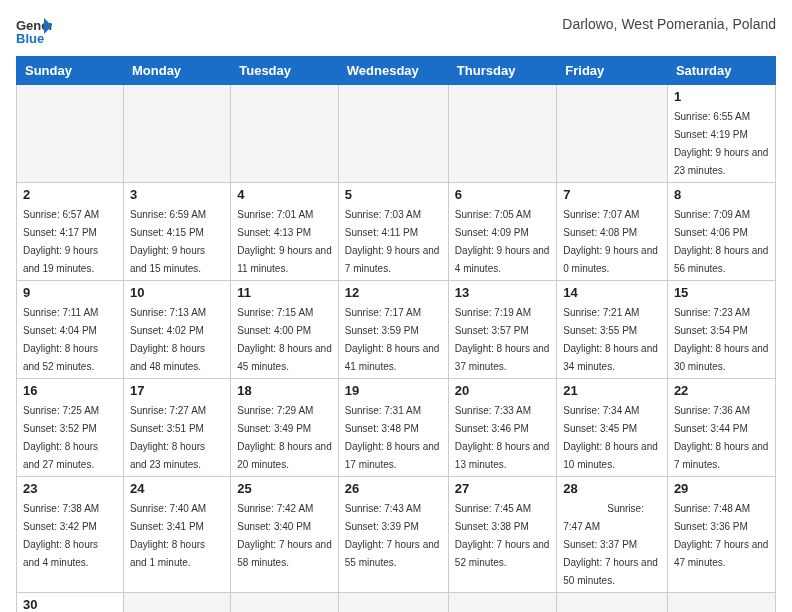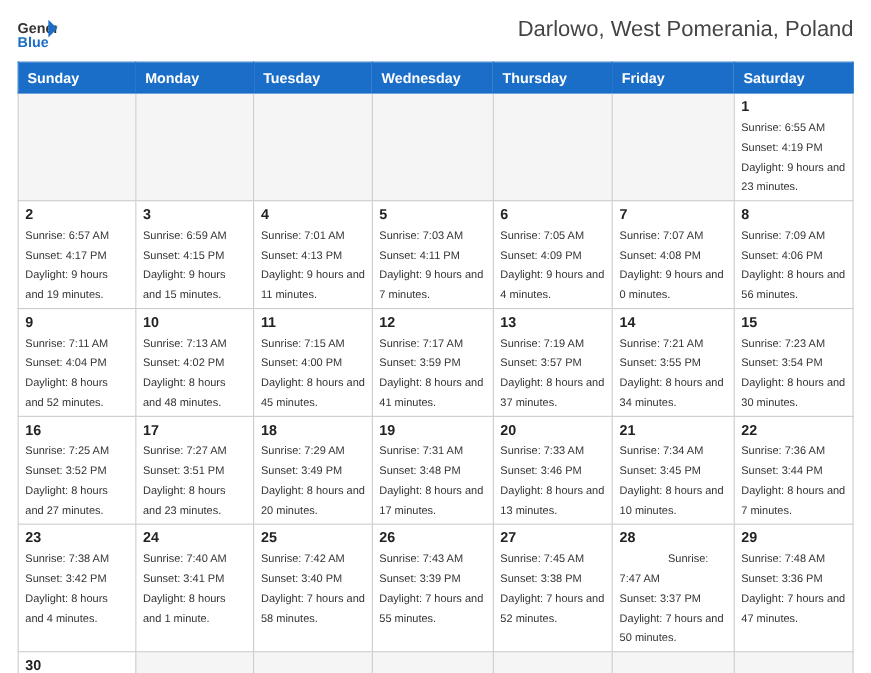--- a/index.html
+++ b/index.html
@@ -27,21 +27,21 @@
     }
     .title-area {
       text-align: right;
     }
     .month-title {
       font-size: 32px;
       font-weight: bold;
       color: #222;
     }
     .location-title {
-      font-size: 20px;
+      font-size: 14px;
       color: #444;
     }
     .calendar {
       width: 100%;
       border-collapse: collapse;
       border: 1px solid #ccc;
     }
     .calendar th {
       background: #1a6ec8;
       color: #ffffff;

